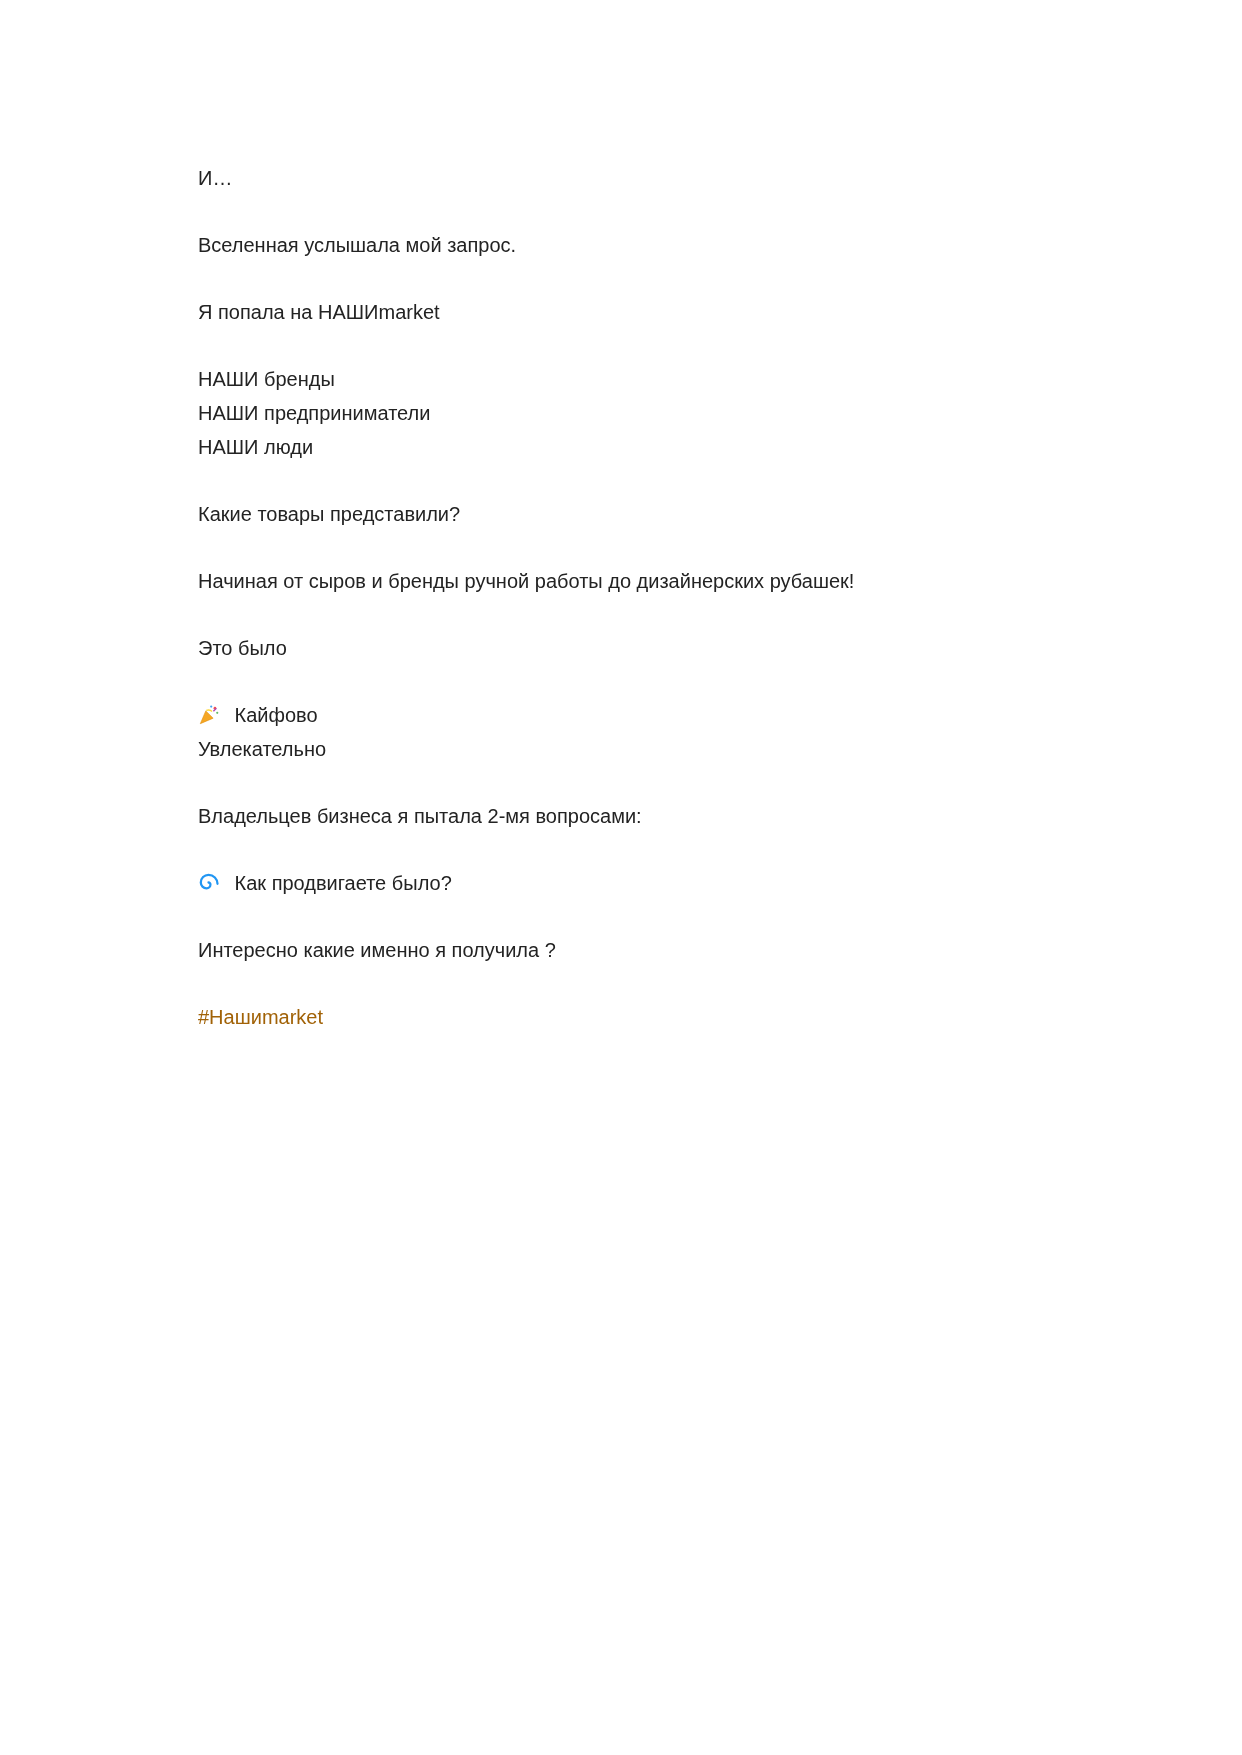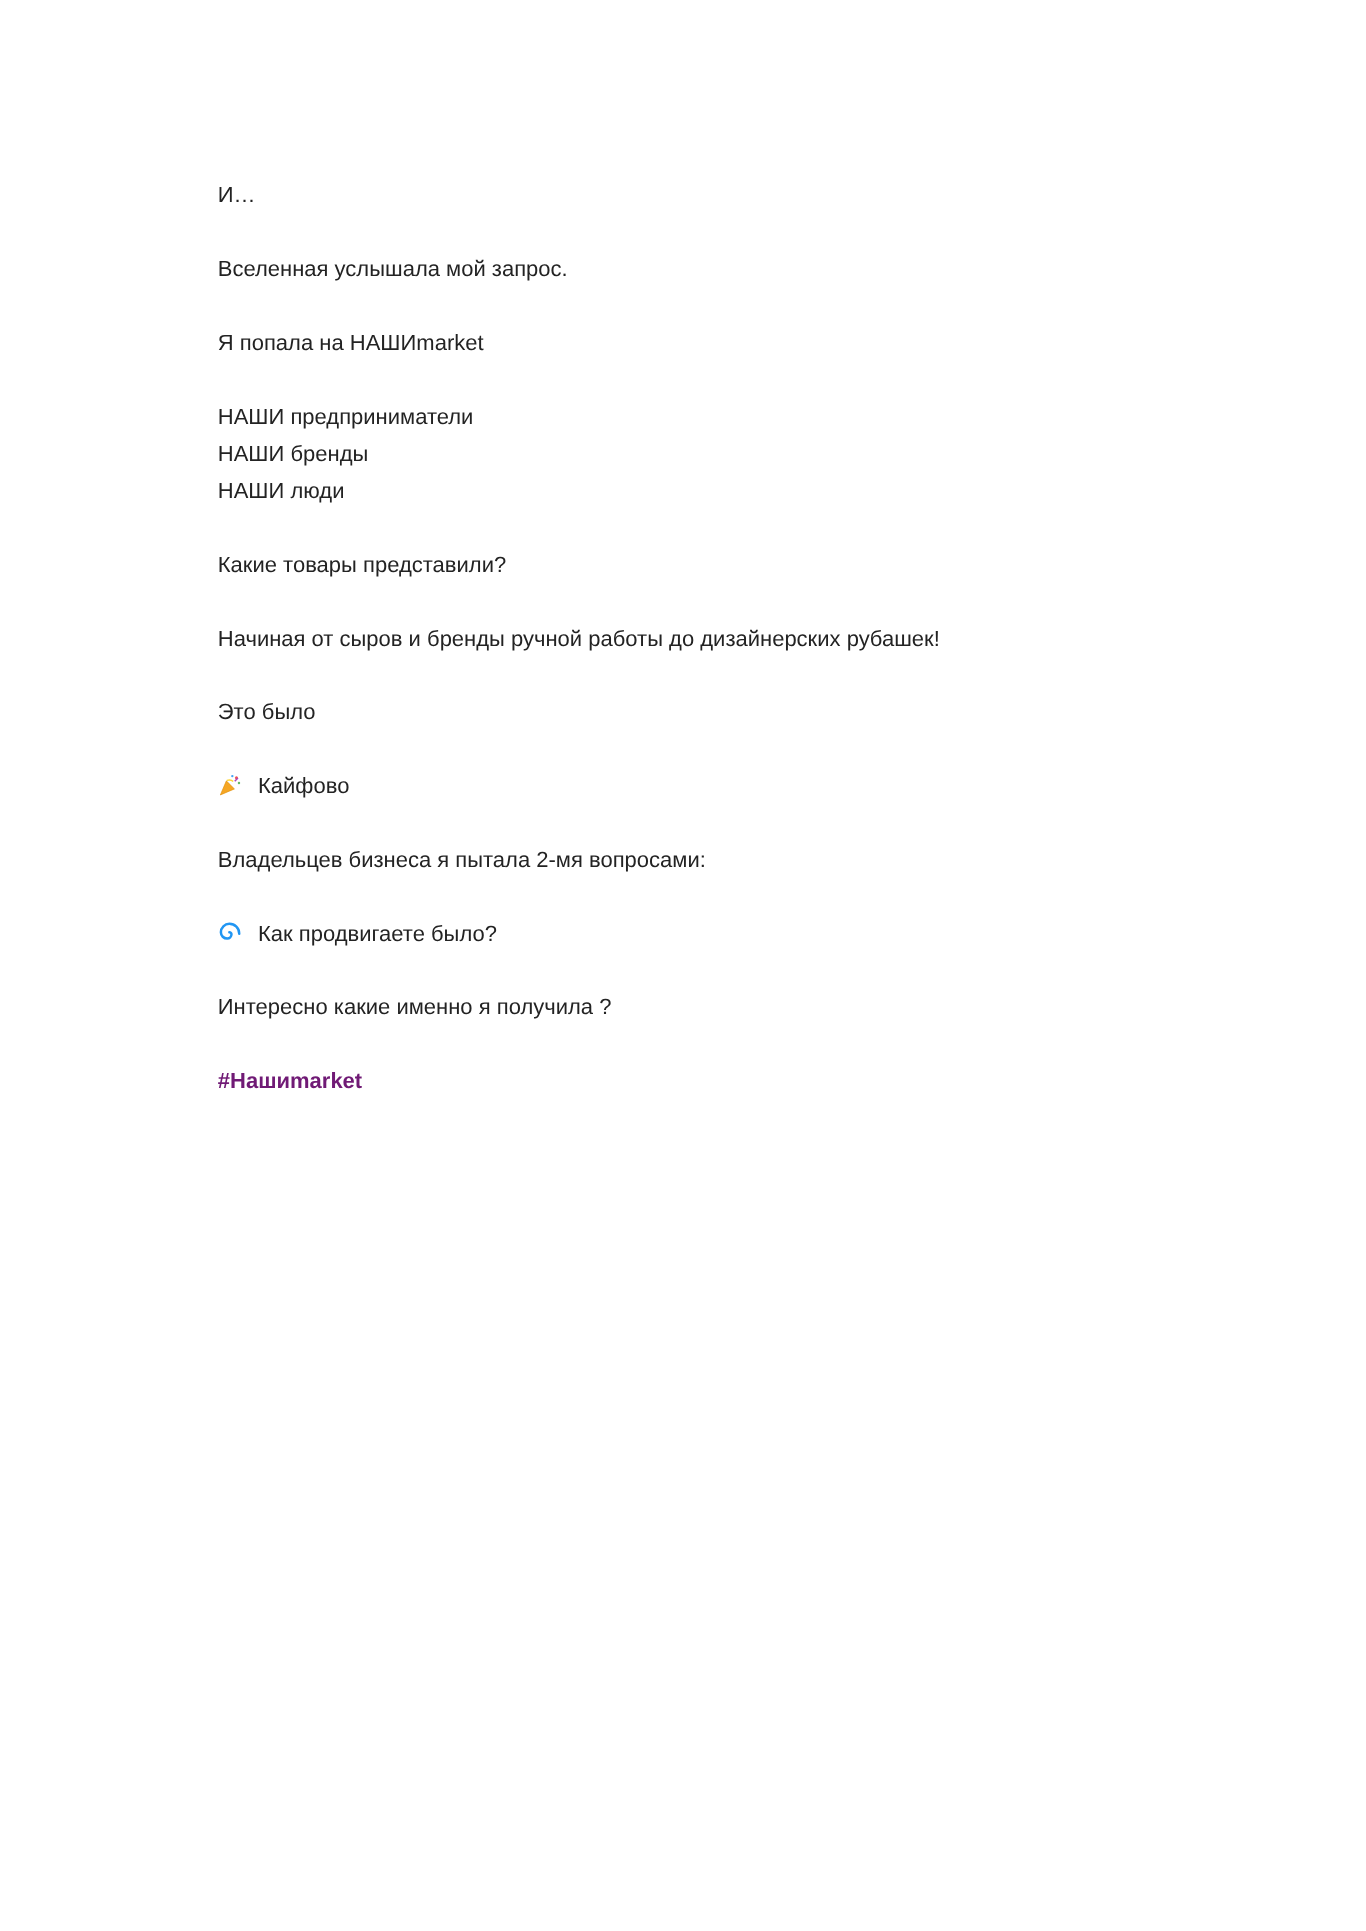--- a/index.html
+++ b/index.html
@@ -31,46 +31,45 @@
   }
   .icon {
     display: inline-block;
     vertical-align: -4px;
     margin-right: 9px;
     width: 22px;
     height: 22px;
   }
   .icon svg { display: block; }
   a.hashtag {
-    color: #701a75;
+    color: #a16207;
     text-decoration: none;
     cursor: pointer;
-    font-weight: bold;
   }
 </style>
 </head>
 <body>
 
 <div class="doc">
 
   <p class="para">
     <span>И…</span>
   </p>
 
   <p class="para">
     <span>Вселенная услышала мой запрос.</span>
   </p>
 
   <p class="para">
     <span>Я попала на НАШИmarket</span>
   </p>
 
   <div class="para">
+    <span class="line">НАШИ бренды</span>
     <span class="line">НАШИ предприниматели</span>
-    <span class="line">НАШИ бренды</span>
     <span class="line">НАШИ люди</span>
   </div>
 
 
   <p class="para">
     <span>Какие товары представили?</span>
   </p>
 
   <p class="para">
     <span>Начиная от сыров и бренды ручной работы до дизайнерских рубашек!</span>
@@ -87,20 +86,21 @@
           <path d="M2.5 21.5 L8.5 7.5 L16.5 15.5 Z" fill="#f5a623" stroke="#e08a00" stroke-width="0.6"></path>
           <path d="M9 7 q4.2 -1.2 6.2 1.2" stroke="#fdd835" fill="none" stroke-width="1.5"></path>
           <circle cx="18.5" cy="4.5" r="1.5" fill="#ef5350"></circle>
           <circle cx="21" cy="9.6" r="1.2" fill="#66bb6a"></circle>
           <circle cx="14.4" cy="2.8" r="1.2" fill="#42a5f5"></circle>
           <path d="M16.8 7.8 l3.2 -3.2" stroke="#ab47bc" stroke-width="1.5"></path>
         </svg>
       </span>
       <span>Кайфово</span>
     </span>
+    <span class="line">Увлекательно</span>
   </div>
 
   <p class="para">
     <span>Владельцев бизнеса я пытала 2-мя вопросами:</span>
   </p>
 
 
   <p class="para">
     <span class="icon">
       <svg width="21" height="21" viewBox="0 0 24 24">

